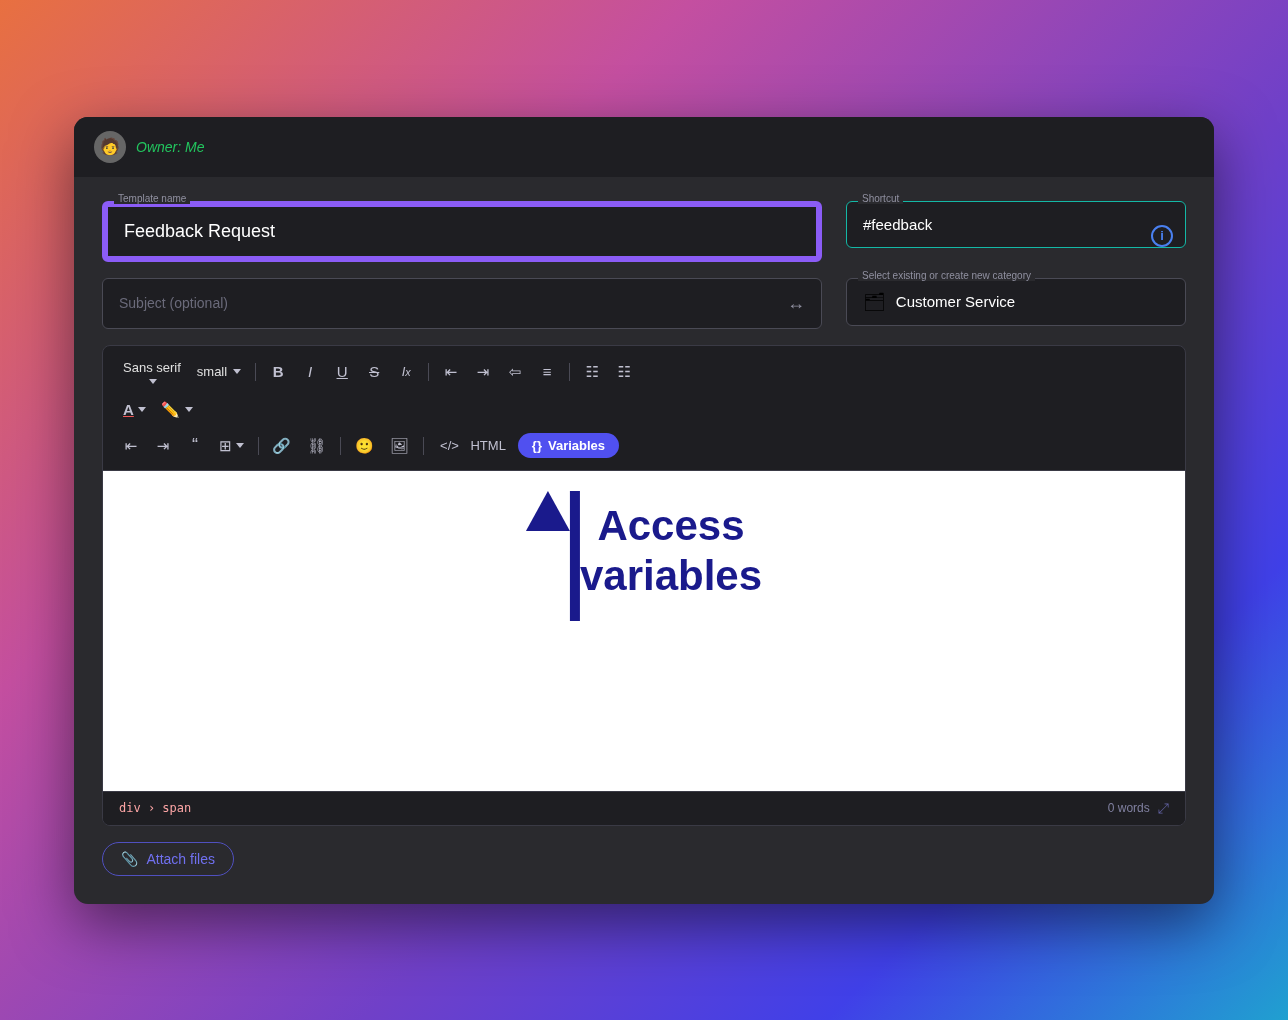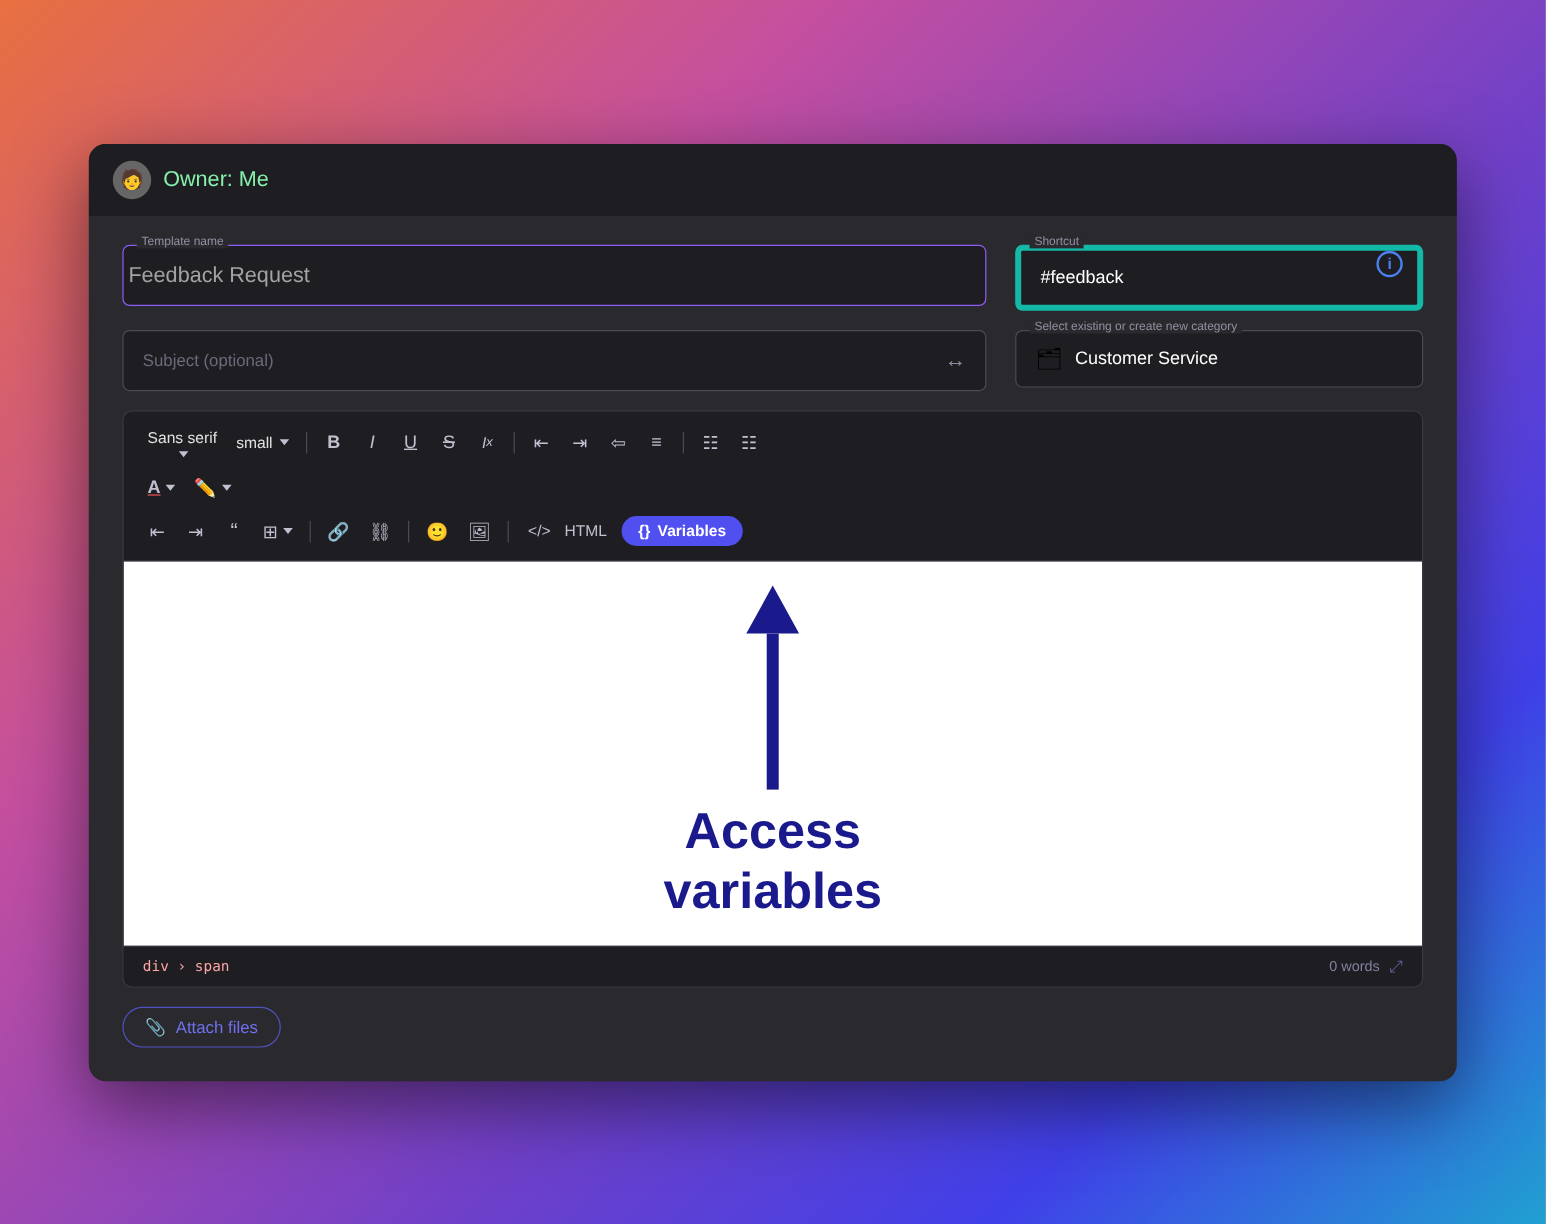--- a/index.html
+++ b/index.html
@@ -32,23 +32,24 @@
       border-radius: 50%;
       background: #666;
       overflow: hidden;
       flex-shrink: 0;
       display: flex;
       align-items: center;
       justify-content: center;
       font-size: 16px;
     }
     .owner-label {
-      color: #86efac;
-      font-size: 18px;
+      color: #22c55e;
+      font-size: 14px;
       font-weight: 500;
+      font-style: italic;
     }
     .content {
       padding: 24px 28px 28px;
     }
     .fields-row {
       display: flex;
       gap: 24px;
       margin-bottom: 16px;
     }
     .field-group {
@@ -61,38 +62,38 @@
       left: 12px;
       font-size: 10px;
       color: #9090a0;
       background: #2a2a2e;
       padding: 0 4px;
       z-index: 1;
     }
     .text-input {
       width: 100%;
       background: #1e1e22;
-      border: 1px solid #8b5cf6;
+      border: 6px solid #8b5cf6;
       border-radius: 6px;
-      padding: 14px 4px;
-      color: #a3a3a3;
+      padding: 14px 16px;
+      color: #ffffff;
       font-size: 18px;
       font-weight: 500;
       outline: none;
     }
     .text-input::placeholder { color: #6a6a7a; font-size: 14px; font-weight: 400; }
     .shortcut-field {
       flex: 1;
       position: relative;
     }
     .shortcut-input-wrapper {
       display: flex;
-      align-items: flex-start;
-      background: #1e1e22;
-      border: 5px solid #14b8a6;
+      align-items: flex-end;
+      background: #1e1e22;
+      border: 1px solid #14b8a6;
       border-radius: 6px;
       padding: 0 12px 0 16px;
     }
     .shortcut-input {
       flex: 1;
       background: transparent;
       border: none;
       padding: 14px 0;
       color: #ffffff;
       font-size: 15px;
@@ -251,22 +252,22 @@
       min-height: 320px;
       position: relative;
       overflow: hidden;
     }
     .annotation-arrow {
       position: absolute;
       left: 50%;
       top: 20px;
       transform: translateX(-50%);
       display: flex;
-      flex-direction: column;
-      align-items: center;
+      flex-direction: row;
+      align-items: flex-start;
     }
     .annotation-text {
       font-size: 42px;
       font-weight: bold;
       color: #1a1a8c;
       text-align: center;
       line-height: 1.2;
       margin-top: 10px;
     }
     .arrow-shaft {

